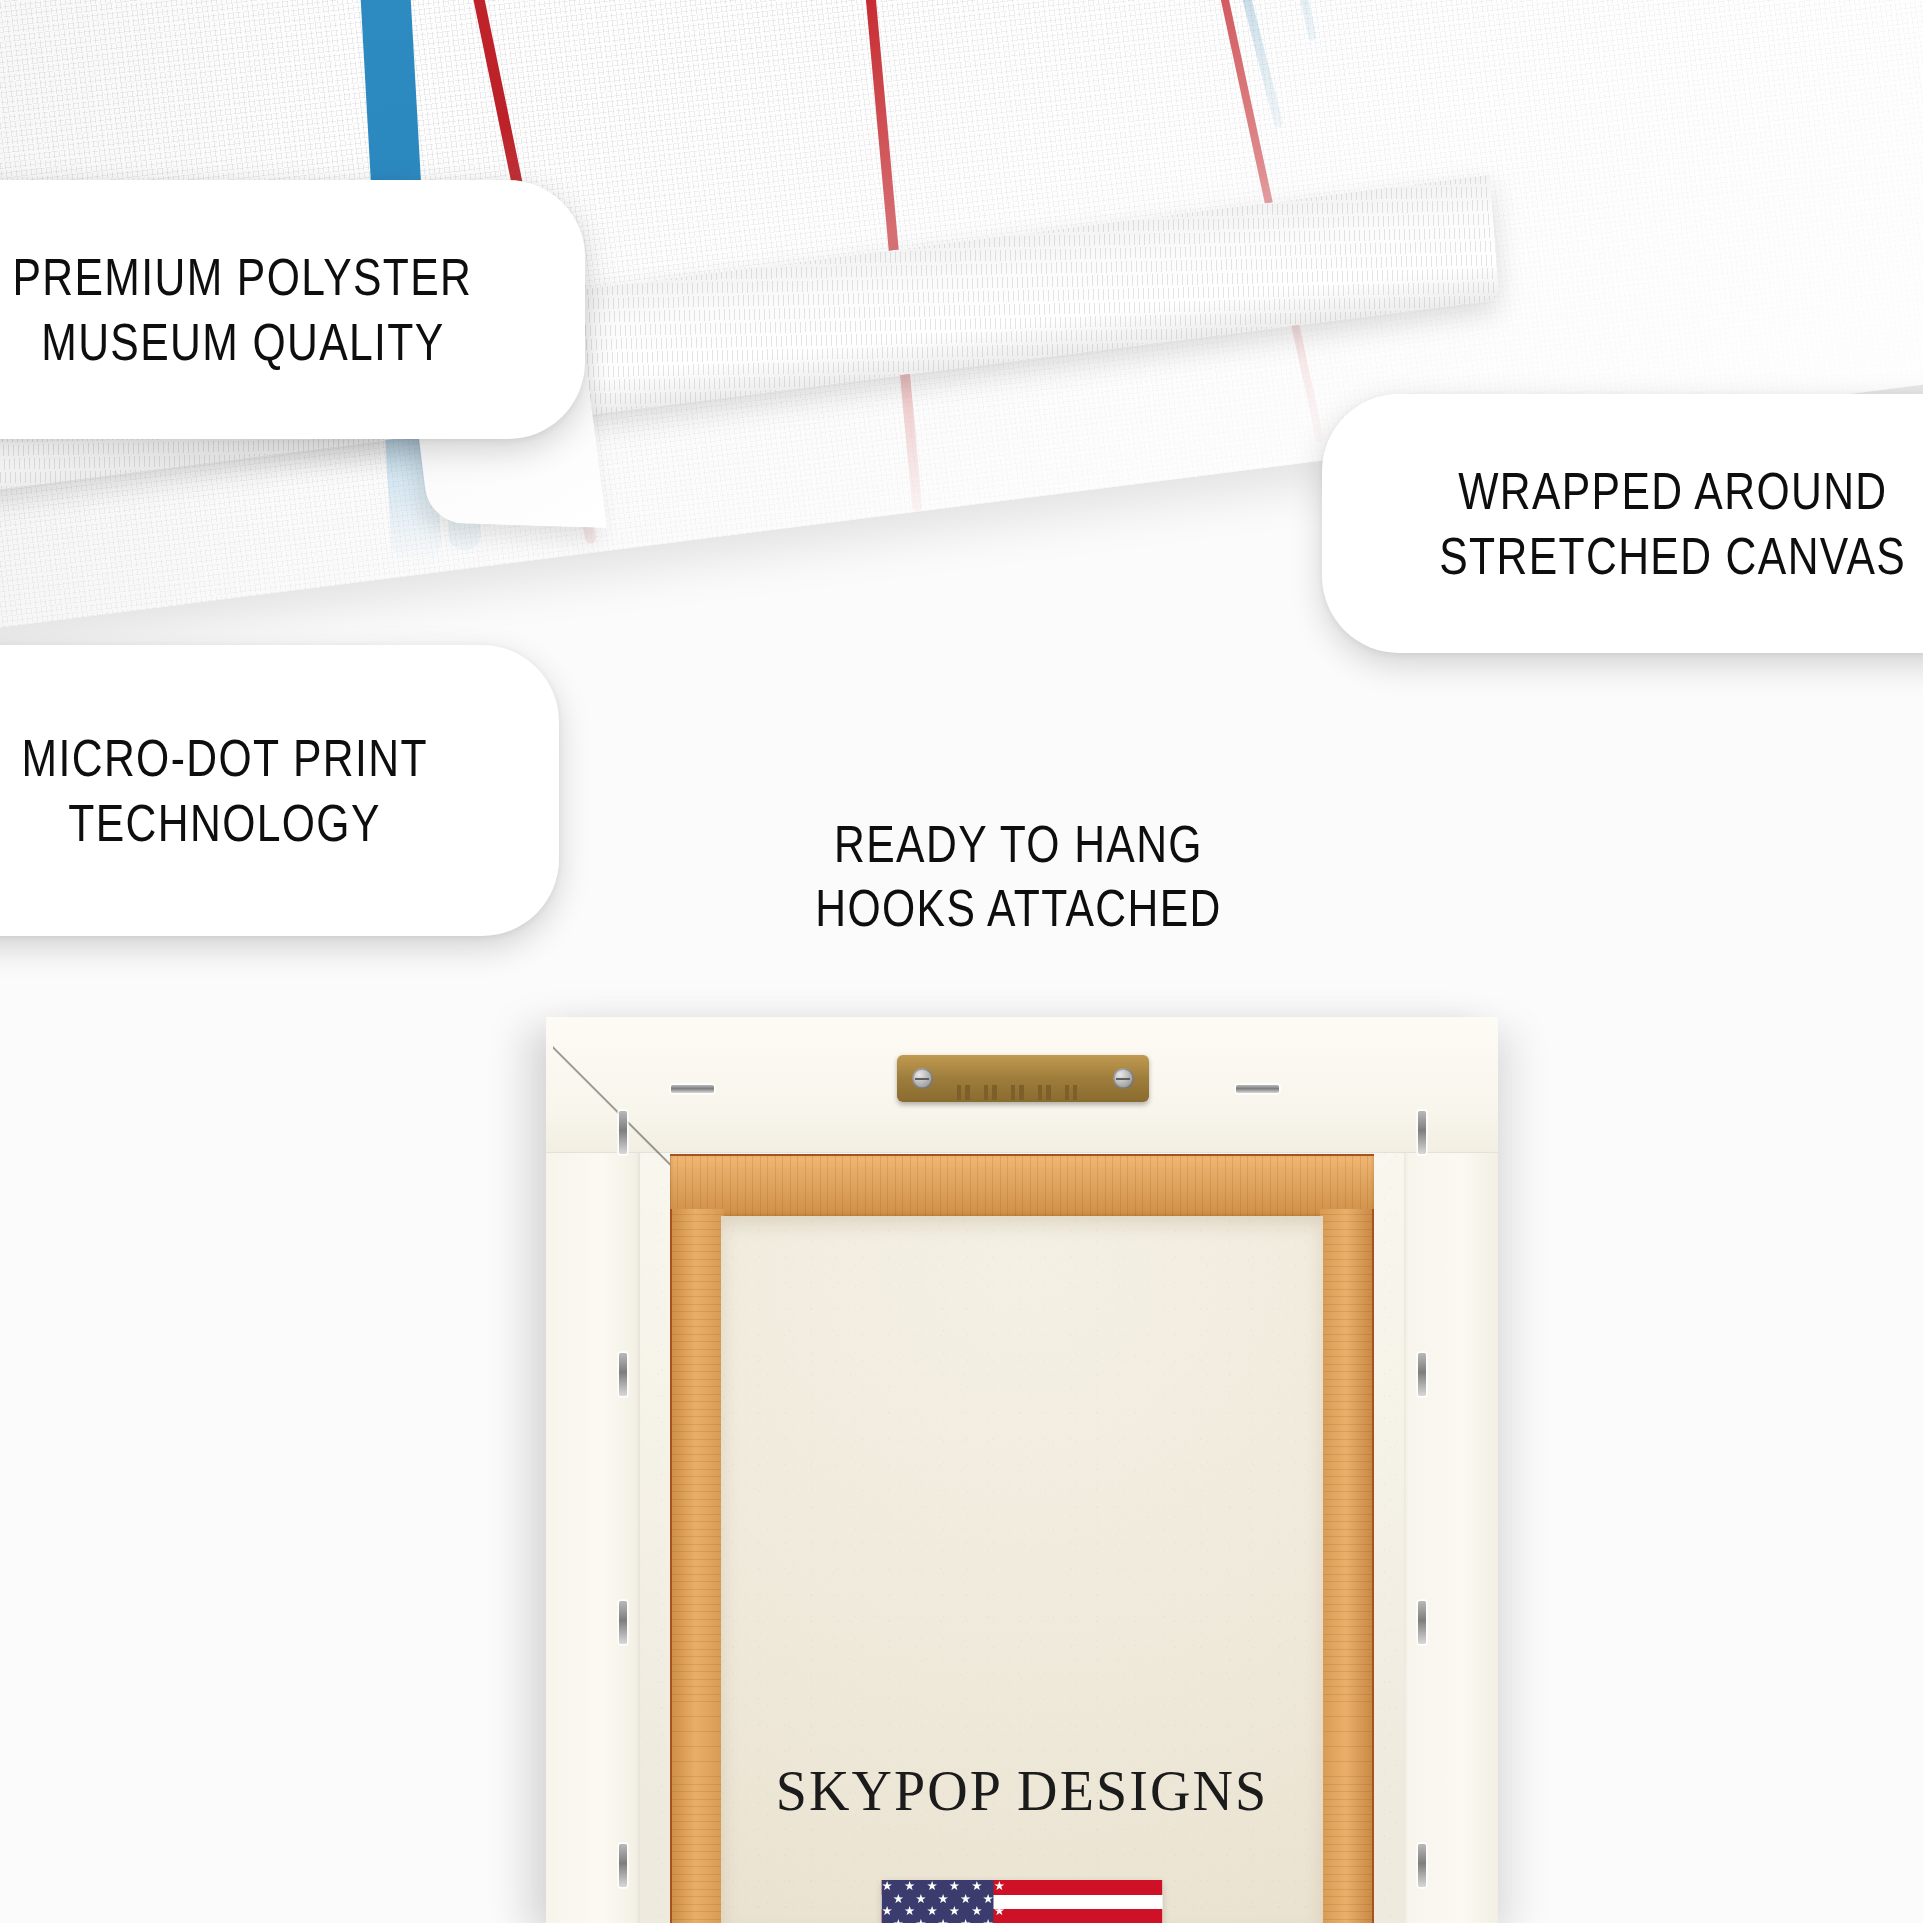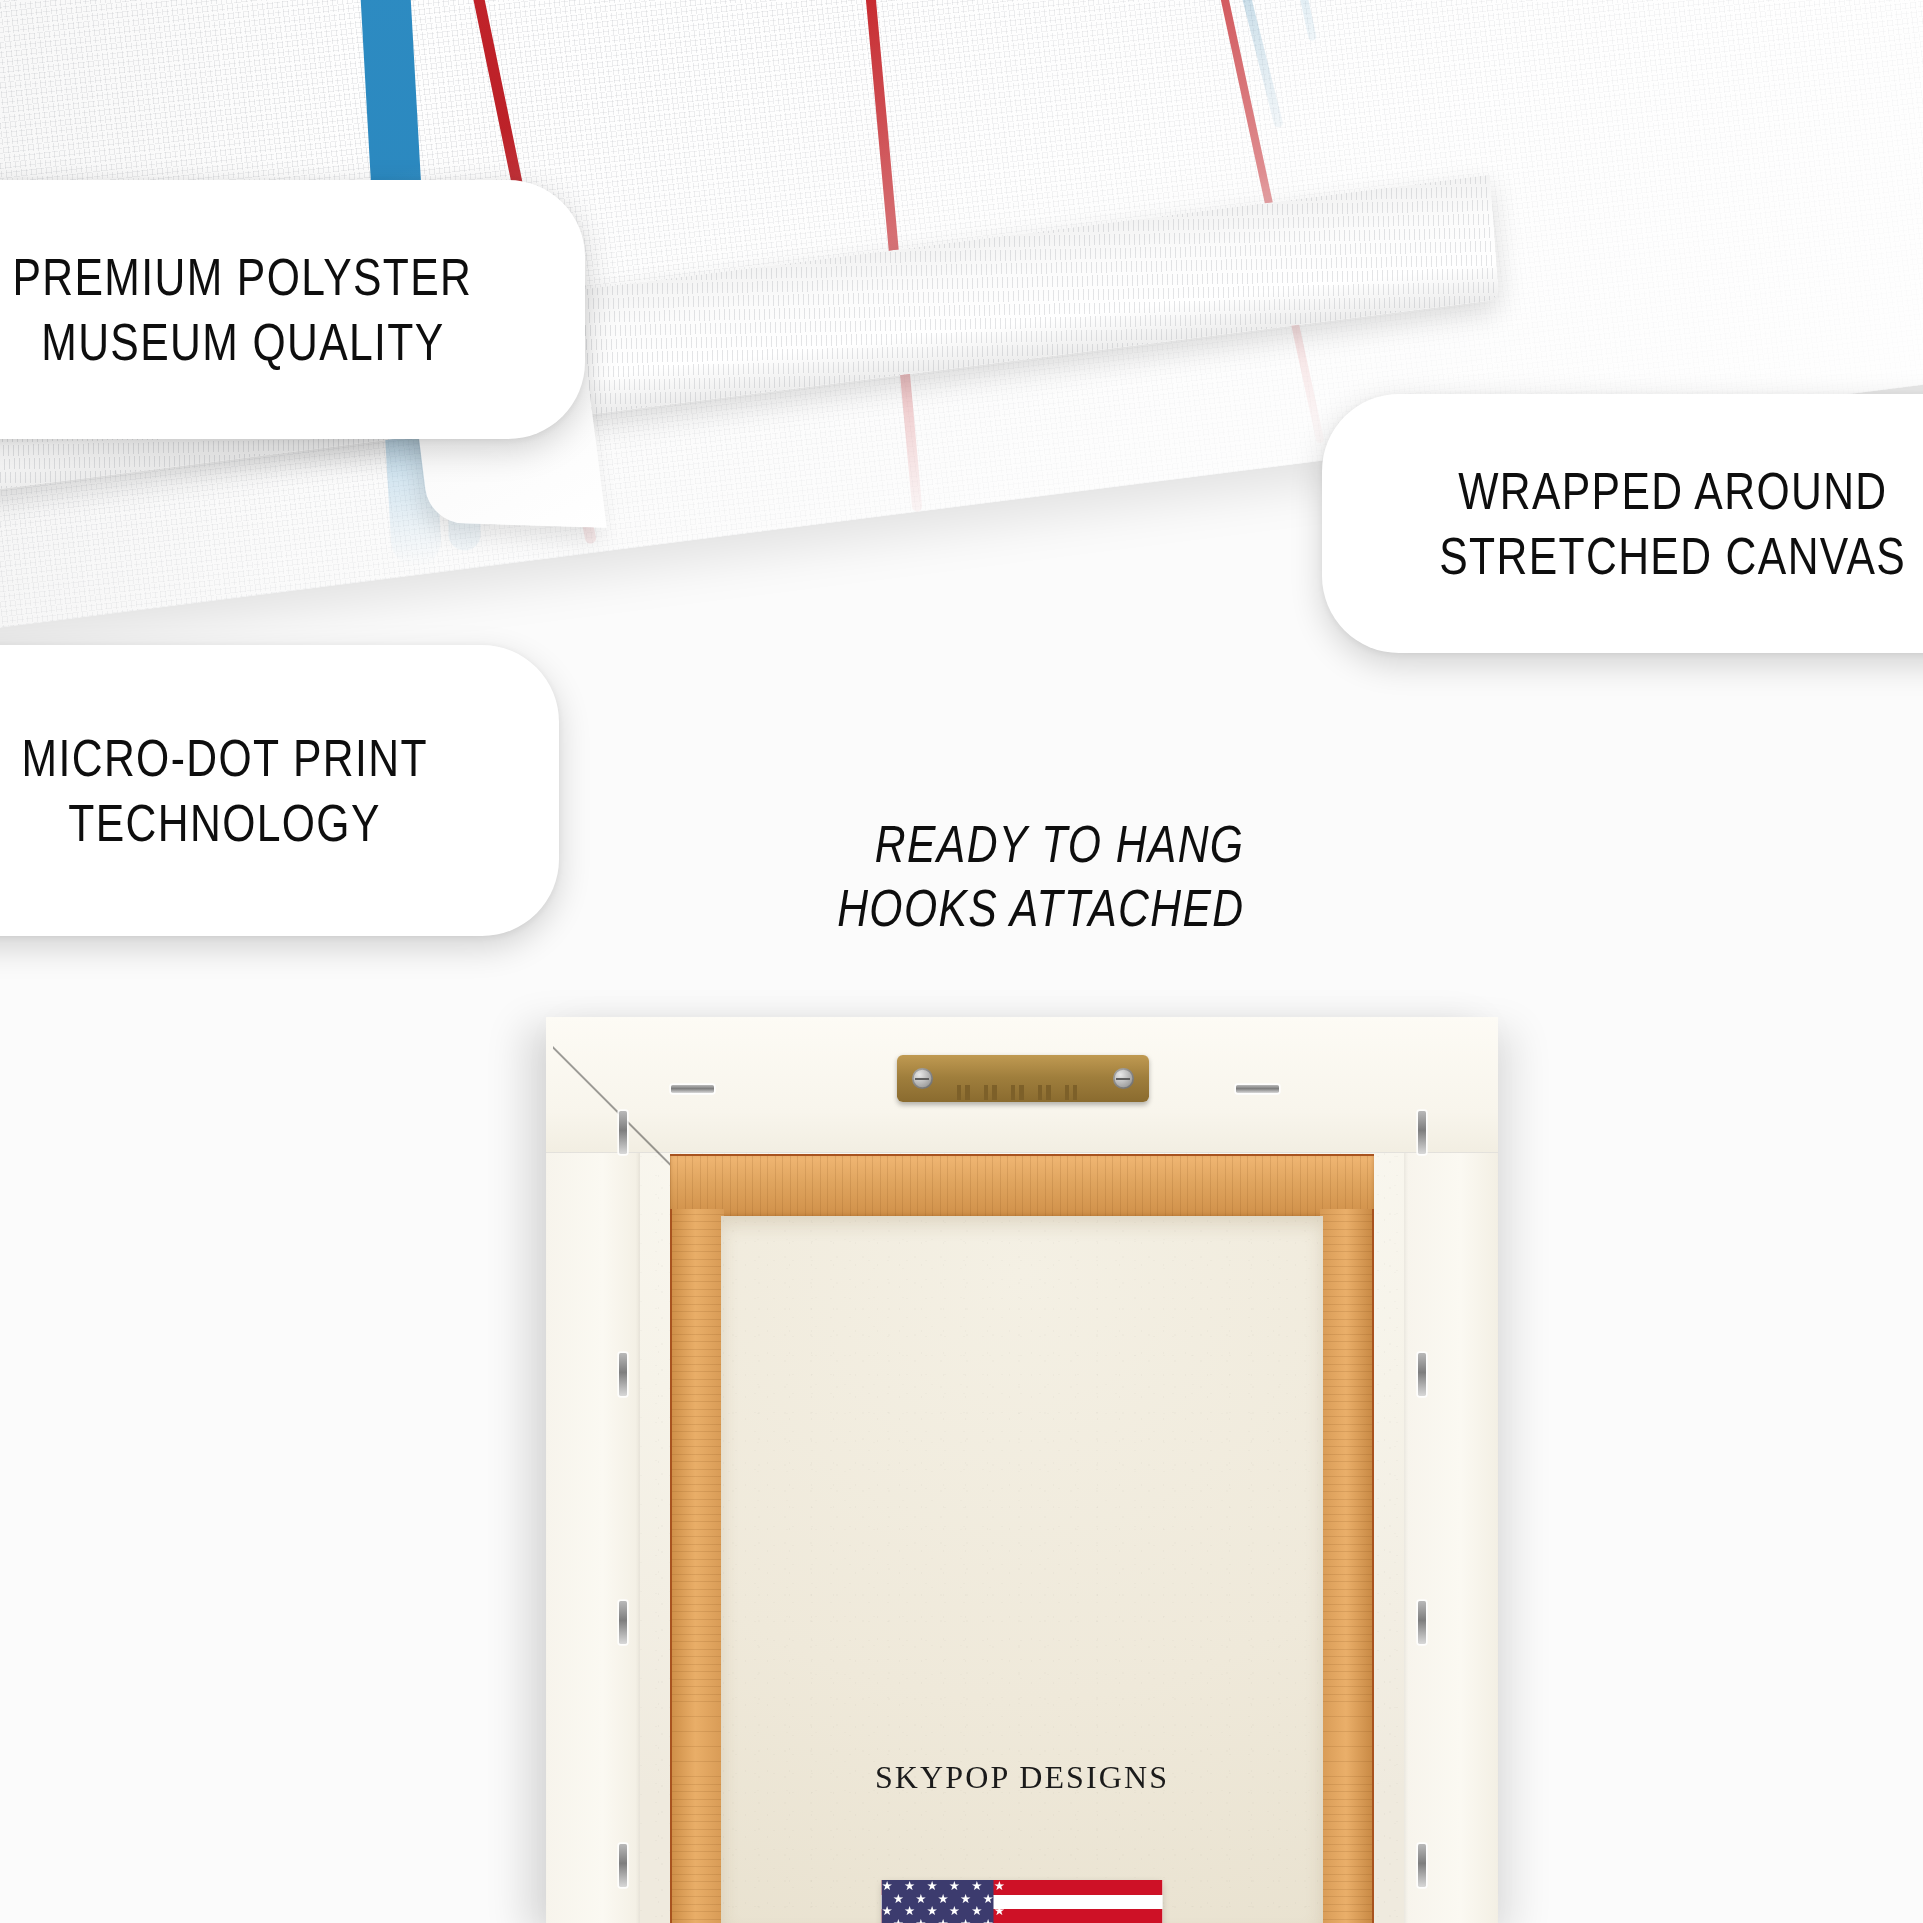--- a/index.html
+++ b/index.html
@@ -110,22 +110,21 @@
 
   #badge-premium  { left: -100px; top: 180px;  width: 685px;  height: 259px; }
   #badge-wrapped  { left: 1322px; top: 394px;  width: 701px;  height: 259px; }
   #badge-microdot { left: -109px; top: 645px;  width: 668px;  height: 291px; }
 
   
   .plain-caption {
     position: absolute;
     left: 743px; top: 812px;
     width: 551px;
-    text-align: right;
-    font-style: italic;
+    text-align: center;
   }
   .plain-caption .badge-line { font-size: 52px; }
 
   
   .canvas-back {
     position: absolute;
     left: 546px; top: 1017px;
     width: 952px;
     height: 910px;
     background:
@@ -262,21 +261,21 @@
     box-shadow: inset 0 8.3px 18.4px rgba(120,90,40,0.16);
   }
   .inner-canvas .back-paper { opacity: 0.75; }
 
   
   .brand {
     position: absolute;
     left: 0; right: 0; top: 543px;
     text-align: center;
     font-family: "Liberation Serif", "DejaVu Serif", serif;
-    font-size: 32px;
+    font-size: 56px;
     letter-spacing: 2.1px;
     color: #1b1b1b;
   }
 
   
   .flag {
     position: absolute;
     left: 50%;
     top: 664px;
     transform: translateX(-50%);

